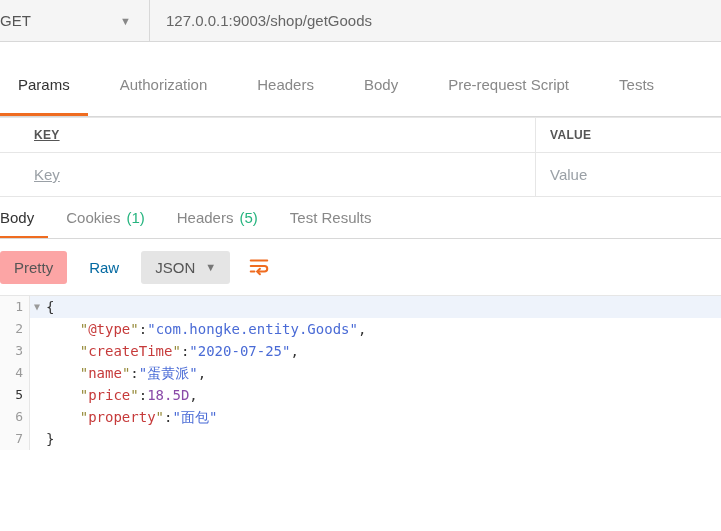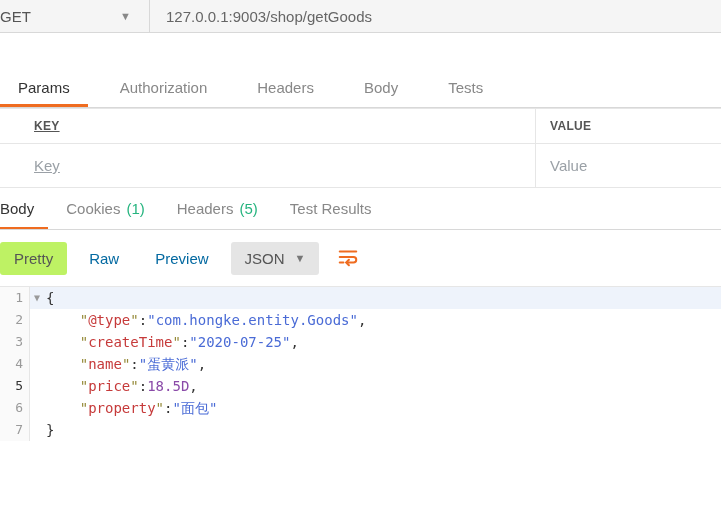--- a/index.html
+++ b/index.html
@@ -1,37 +1,37 @@
 <!DOCTYPE html>
 <html><head>
 <meta charset="utf-8">
 <style>
   * { box-sizing: border-box; margin: 0; padding: 0; }
   body { font-family: -apple-system, "Segoe UI", Helvetica, Arial, sans-serif; font-size: 14px; color: #555; background: #fff; width: 721px; height: 531px; overflow: hidden; }
-  .req-bar { display: flex; height: 33px; border-bottom: 1px solid #d8d8d8; background: #f5f5f5; margin-bottom: 35px; }
+  .req-bar { display: flex; height: 42px; border-bottom: 1px solid #d8d8d8; background: #f5f5f5; margin-bottom: 35px; }
   .method-sel { flex: 0 0 150px; display: flex; align-items: center; justify-content: space-between; padding: 0 18px 0 0; border-right: 1px solid #d8d8d8; color: #555; font-size: 15px; cursor: pointer; }
   .method-sel .m-label { padding-left: 0; }
   .method-sel .chev { font-size: 11px; color: #888; }
   .url { flex: 1; display: flex; align-items: center; padding-left: 16px; font-size: 15px; color: #666; cursor: text; }
   .req-tabs { display: flex; align-items: flex-end; height: 40px; border-bottom: 1px solid #d8d8d8; padding-left: 0; font-size: 15px; }
-  .req-tab { padding: 0 18px 8px; color: #888; cursor: pointer; border-bottom: 3px solid transparent; margin-right: 14px; }
+  .req-tab { padding: 0 18px 20px; color: #888; cursor: pointer; border-bottom: 3px solid transparent; margin-right: 14px; }
   .req-tab.active { color: #333; border-bottom-color: #ef6c20; }
   .kv-table { border-top: 1px solid #e6e6e6; }
   .kv-head, .kv-row { display: flex; }
   .kv-head .kcell, .kv-head .vcell { font-size: 12px; font-weight: 700; color: #555; letter-spacing: 0.3px; }
   .kcell { flex: 0 0 536px; padding: 10px 14px 10px 34px; border-right: 1px solid #e6e6e6; border-bottom: 1px solid #e6e6e6; color: #9aa0a6; font-size: 15px; cursor: text; text-decoration: underline; }
   .vcell { flex: 1; padding: 10px 14px; border-bottom: 1px solid #e6e6e6; color: #9aa0a6; font-size: 15px; cursor: text; }
   .kv-row .kcell, .kv-row .vcell { height: 44px; display: flex; align-items: center; }
   .resp-tabs { display: flex; align-items: flex-end; height: 42px; border-bottom: 1px solid #d8d8d8; padding-top: 8px; font-size: 15px; }
   .resp-tab { padding: 0 14px 10px 0; margin-right: 18px; color: #888; cursor: pointer; border-bottom: 2px solid transparent; display: flex; align-items: baseline; }
   .resp-tab.active { color: #333; border-bottom-color: #ef6c20; }
   .cnt { color: #26b47f; margin-left: 6px; }
   .body-toolbar { display: flex; align-items: center; height: 56px; padding: 0 0 0 0; gap: 8px; font-size: 15px; }
   .bt-btn { padding: 8px 14px; color: #0369a1; cursor: pointer; border-radius: 3px; }
-  .bt-btn.active { background: #bef264; color: #555; }
+  .bt-btn.active { background: #fca5a5; color: #555; }
   .json-dd { display: flex; align-items: center; background: #e5e5e5; padding: 8px 14px; border-radius: 3px; cursor: pointer; color: #555; }
   .json-dd .chev { margin-left: 10px; font-size: 11px; color: #777; }
   .wrap-btn { padding: 6px 10px; cursor: pointer; border-radius: 3px; display: flex; align-items: center; }
   .wrap-btn svg { width: 22px; height: 22px; }
   .code { font-family: Consolas, Menlo, monospace; font-size: 14px; border-top: 1px solid #e6e6e6; }
   .line { display: flex; line-height: 22px; height: 22px; }
   .gut { flex: 0 0 30px; text-align: right; padding-right: 6px; color: #9a9a9a; background: #fafafa; border-right: 1px solid #e6e6e6; font-size: 13px; display: flex; justify-content: flex-end; align-items: center; }
   .gut.cur { color: #333; }
   .fold { flex: 0 0 14px; color: #9a9a9a; font-size: 10px; display: flex; align-items: center; justify-content: center; }
   .src { flex: 1; padding-left: 2px; white-space: pre; color: #333; }
@@ -54,20 +54,21 @@
   <div class="url">
     <span>127.0.0.1:9003/shop/getGoods</span>
   </div>
 </div>
 
 <div class="req-tabs">
   <div class="req-tab active">Params</div>
   <div class="req-tab">Authorization</div>
   <div class="req-tab">Headers</div>
   <div class="req-tab">Body</div>
+  <div class="req-tab">Pre-request Script</div>
   <div class="req-tab">Tests</div>
 </div>
 
 <div class="kv-table">
   <div class="kv-head">
     <div class="kcell">KEY</div>
     <div class="vcell">VALUE</div>
   </div>
   <div class="kv-row">
     <div class="kcell">Key</div>
@@ -88,21 +89,20 @@
     <span class="cnt">(5)</span>
   </div>
   <div class="resp-tab">
     <span>Test Results</span>
   </div>
 </div>
 
 <div class="body-toolbar">
   <div class="bt-btn active">Pretty</div>
   <div class="bt-btn">Raw</div>
-  <div class="bt-btn">Preview</div>
   <div class="json-dd">
     <span>JSON</span>
     <span class="chev">▼</span>
   </div>
   <div class="wrap-btn">
     <span>
       <svg viewBox="0 0 24 24" fill="none" stroke="#ef6c20" stroke-width="2.2" stroke-linecap="round">
         <line x1="3" y1="6" x2="21" y2="6"></line>
         <path d="M3 12 H18 a3 3 0 0 1 0 6 H11"></path>
         <polyline points="13 15 10 18 13 21" fill="none"></polyline>

